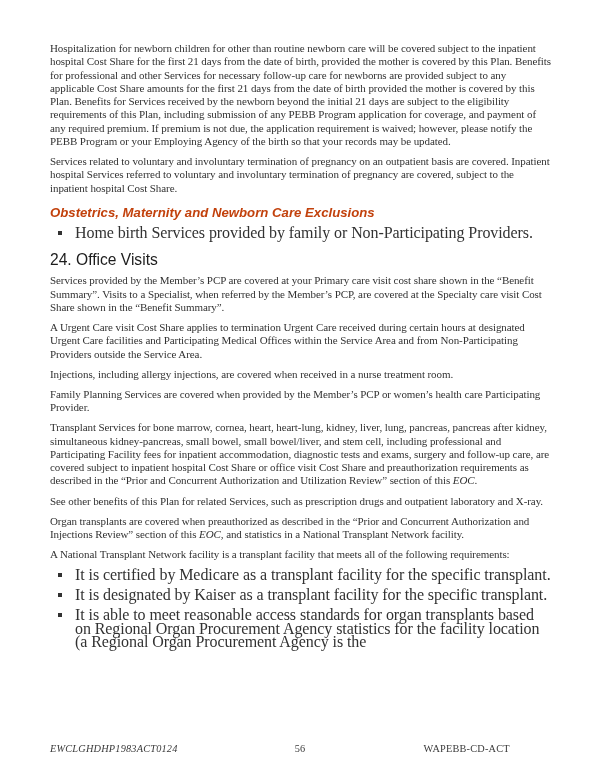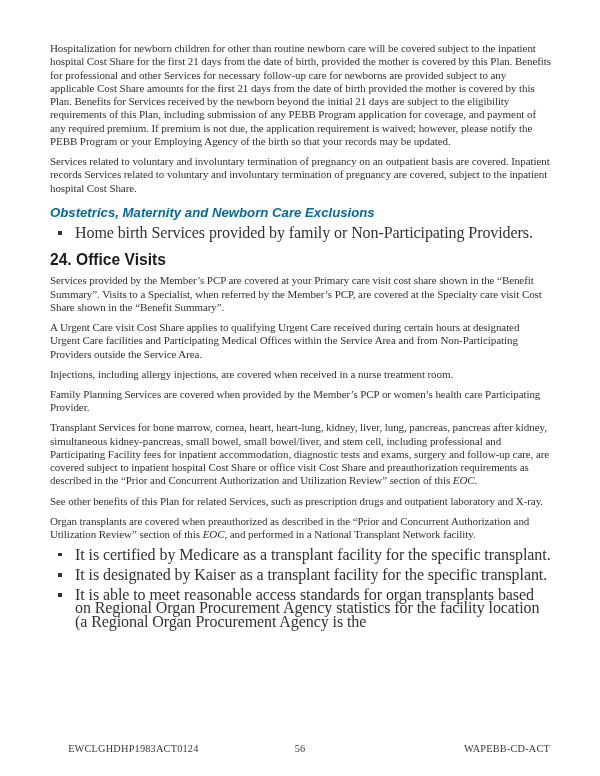--- a/index.html
+++ b/index.html
@@ -22,34 +22,34 @@
   .content p {
     margin: 0 0 6.8px 0;
     font-size: 11px;
     line-height: 13.3px;
     letter-spacing: -0.08px;
     text-align: left;
   }
   .content p em { font-style: italic; }
   h2.section-heading {
     font-family: "Liberation Sans", sans-serif;
-    font-weight: bold;
+    font-weight: normal;
     font-size: 15.6px;
     line-height: 19px;
     color: #1c1c1c;
     margin: 11px 0 5px 0;
     letter-spacing: 0;
   }
   h3.sub-heading {
     font-family: "Liberation Sans", sans-serif;
     font-weight: bold;
     font-style: italic;
     font-size: 13.2px;
     line-height: 16px;
-    color: #0369a1;
+    color: #c2410c;
     margin: 10px 0 5px 0;
     letter-spacing: 0;
   }
   .bullet-item {
     position: relative;
     padding-left: 25px;
     margin: 0 0 6.8px 0;
     font-size: 16px;
     line-height: 13.3px;
     letter-spacing: -0.08px;
@@ -66,58 +66,59 @@
     position: absolute;
     left: 50px;
     right: 50px;
     bottom: 22px;
     display: flex;
     align-items: baseline;
     font-size: 10.3px;
     color: #3a3a3a;
     letter-spacing: 0.2px;
   }
-  .footer .f-left  { flex: 1; text-align: center; }
+  .footer .f-left  { flex: 1; text-align: left; font-style: italic; }
   .footer .f-center{ flex: 1; text-align: center; }
-  .footer .f-right { flex: 1; text-align: right; }
+  .footer .f-right { flex: 1; text-align: center; }
 </style>
 </head>
 <body>
 
 <div class="page">
   <div class="content">
 
     <p>Hospitalization for newborn children for other than routine newborn care will be covered subject to the inpatient hospital Cost Share for the first 21 days from the date of birth, provided the mother is covered by this Plan. Benefits for professional and other Services for necessary follow-up care for newborns are provided subject to any applicable Cost Share amounts for the first 21 days from the date of birth provided the mother is covered by this Plan. Benefits for Services received by the newborn beyond the initial 21 days are subject to the eligibility requirements of this Plan, including submission of any PEBB Program application for coverage, and payment of any required premium. If premium is not due, the application requirement is waived; however, please notify the PEBB Program or your Employing Agency of the birth so that your records may be updated.</p>
 
-    <p>Services related to voluntary and involuntary termination of pregnancy on an outpatient basis are covered. Inpatient records Services related to voluntary and involuntary termination of pregnancy are covered, subject to the inpatient hospital Cost Share.</p>
+    <p>Services related to voluntary and involuntary termination of pregnancy on an outpatient basis are covered. Inpatient hospital Services referred to voluntary and involuntary termination of pregnancy are covered, subject to the inpatient hospital Cost Share.</p>
 
     <h3 class="sub-heading">Obstetrics, Maternity and Newborn Care Exclusions</h3>
 
     <div class="bullet-item">
       <span class="bullet"></span>
       <span>Home birth Services provided by family or Non-Participating Providers.</span>
     </div>
 
     <h2 class="section-heading">24. Office Visits</h2>
 
     <p>Services provided by the Member’s PCP are covered at your Primary care visit cost share shown in the “Benefit Summary”. Visits to a Specialist, when referred by the Member’s PCP, are covered at the Specialty care visit Cost Share shown in the “Benefit Summary”.</p>
 
-    <p>A Urgent Care visit Cost Share applies to qualifying Urgent Care received during certain hours at designated Urgent Care facilities and Participating Medical Offices within the Service Area and from Non-Participating Providers outside the Service Area.</p>
+    <p>A Urgent Care visit Cost Share applies to termination Urgent Care received during certain hours at designated Urgent Care facilities and Participating Medical Offices within the Service Area and from Non-Participating Providers outside the Service Area.</p>
 
     <p>Injections, including allergy injections, are covered when received in a nurse treatment room.</p>
 
     <p>Family Planning Services are covered when provided by the Member’s PCP or women’s health care Participating Provider.</p>
 
 
     <p><span>Transplant Services for bone marrow, cornea, heart, heart-lung, kidney, liver, lung, pancreas, pancreas after kidney, simultaneous kidney-pancreas, small bowel, small bowel/liver, and stem cell, including professional and Participating Facility fees for inpatient accommodation, diagnostic tests and exams, surgery and follow-up care, are covered subject to inpatient hospital Cost Share or office visit Cost Share and preauthorization requirements as described in the “Prior and Concurrent Authorization and Utilization Review” section of this </span><em>EOC</em><span>.</span></p>
 
     <p>See other benefits of this Plan for related Services, such as prescription drugs and outpatient laboratory and X-ray.</p>
 
-    <p><span>Organ transplants are covered when preauthorized as described in the “Prior and Concurrent Authorization and Utilization Review” section of this </span><em>EOC</em><span>, and performed in a National Transplant Network facility.</span></p>
+    <p><span>Organ transplants are covered when preauthorized as described in the “Prior and Concurrent Authorization and Injections Review” section of this </span><em>EOC</em><span>, and statistics in a National Transplant Network facility.</span></p>
 
+    <p>A National Transplant Network facility is a transplant facility that meets all of the following requirements:</p>
 
 
     <div class="bullet-item">
       <span class="bullet"></span>
       <span>It is certified by Medicare as a transplant facility for the specific transplant.</span>
     </div>
 
     <div class="bullet-item">
       <span class="bullet"></span>
       <span>It is designated by Kaiser as a transplant facility for the specific transplant.</span>

